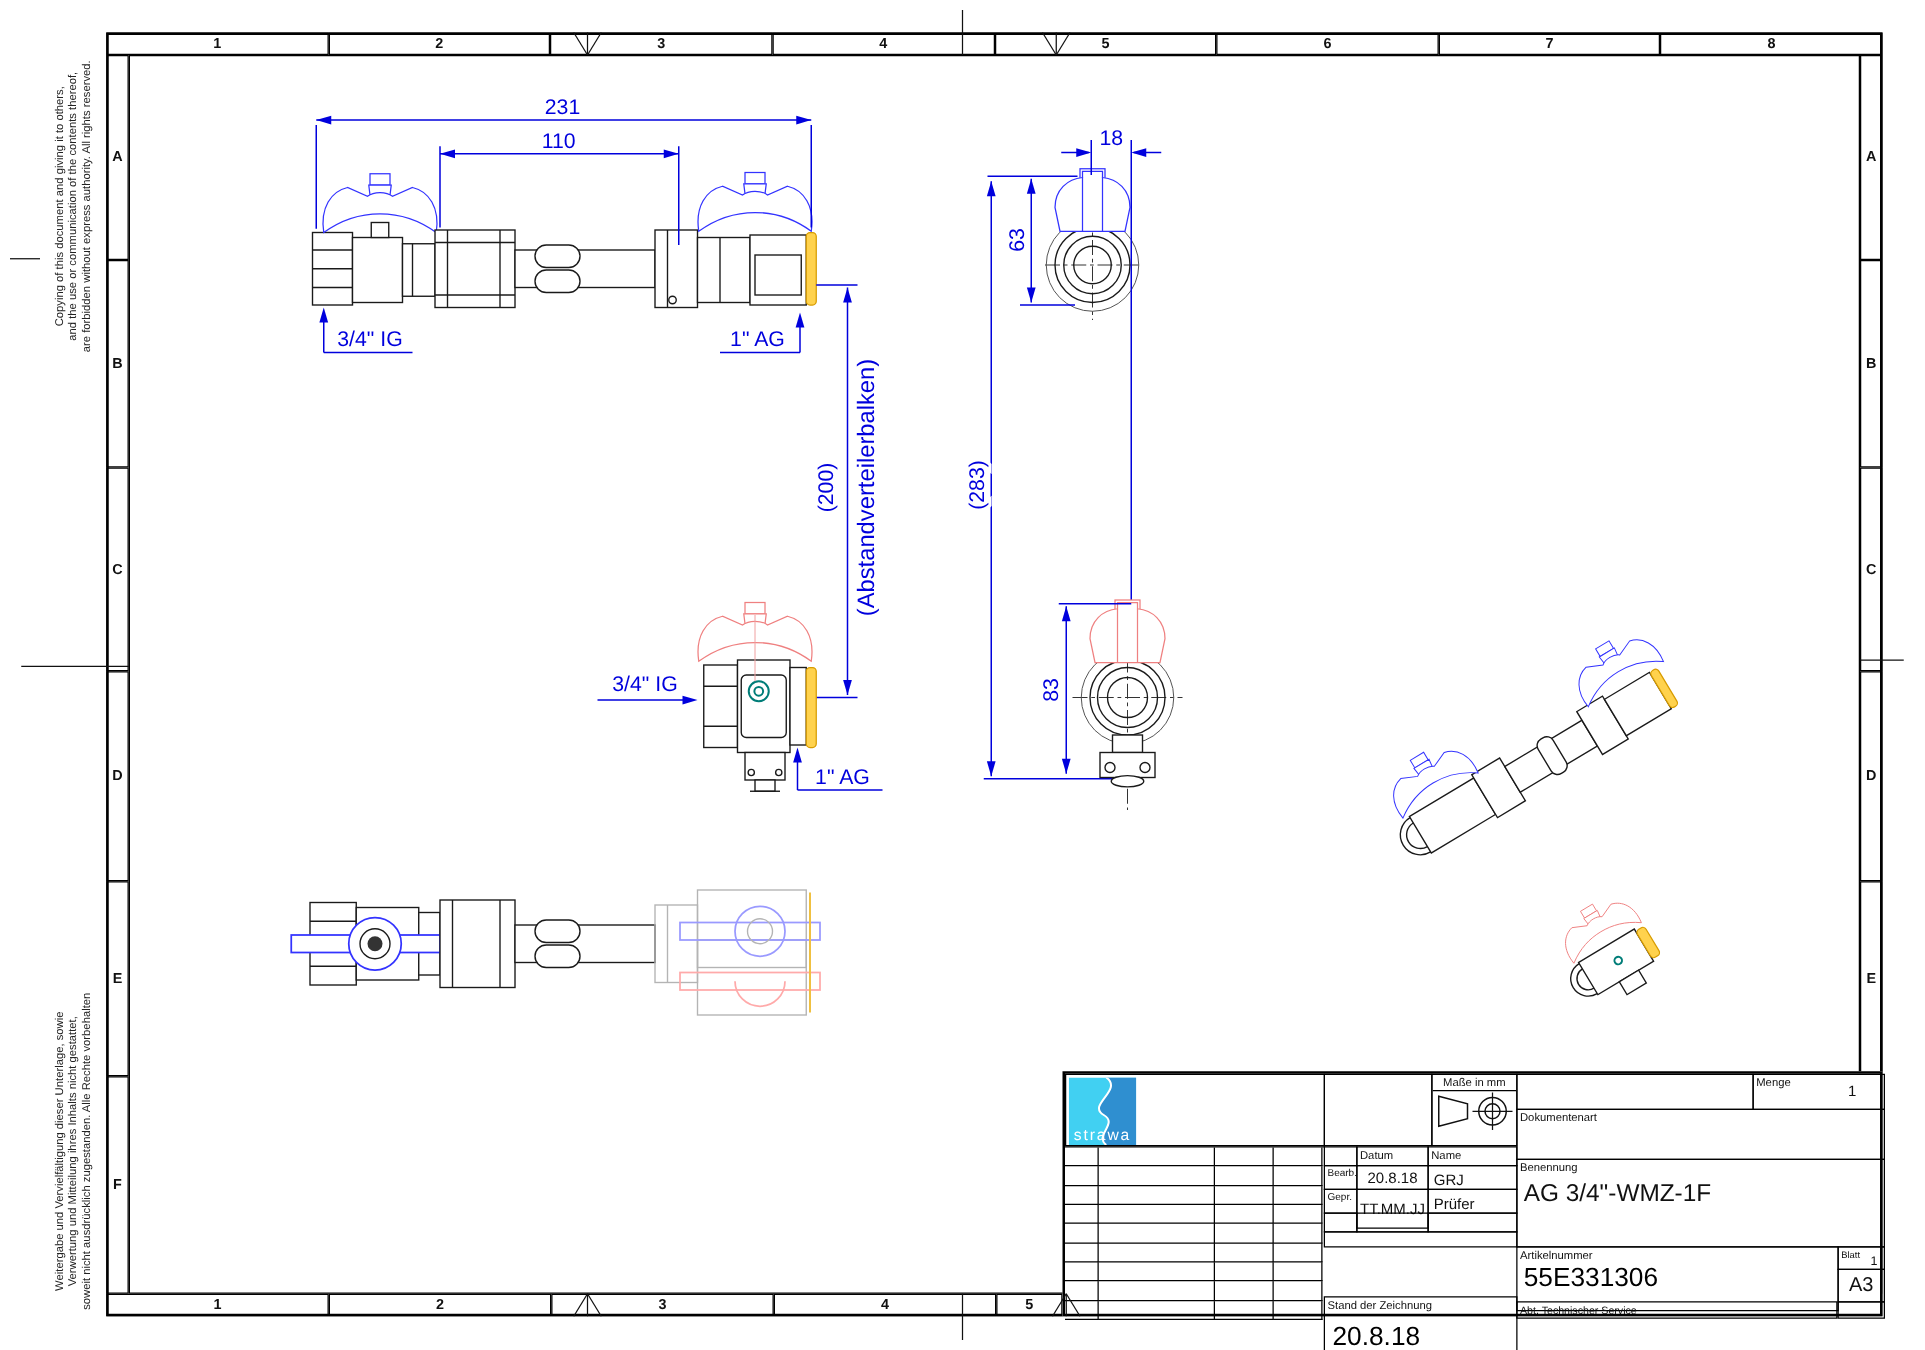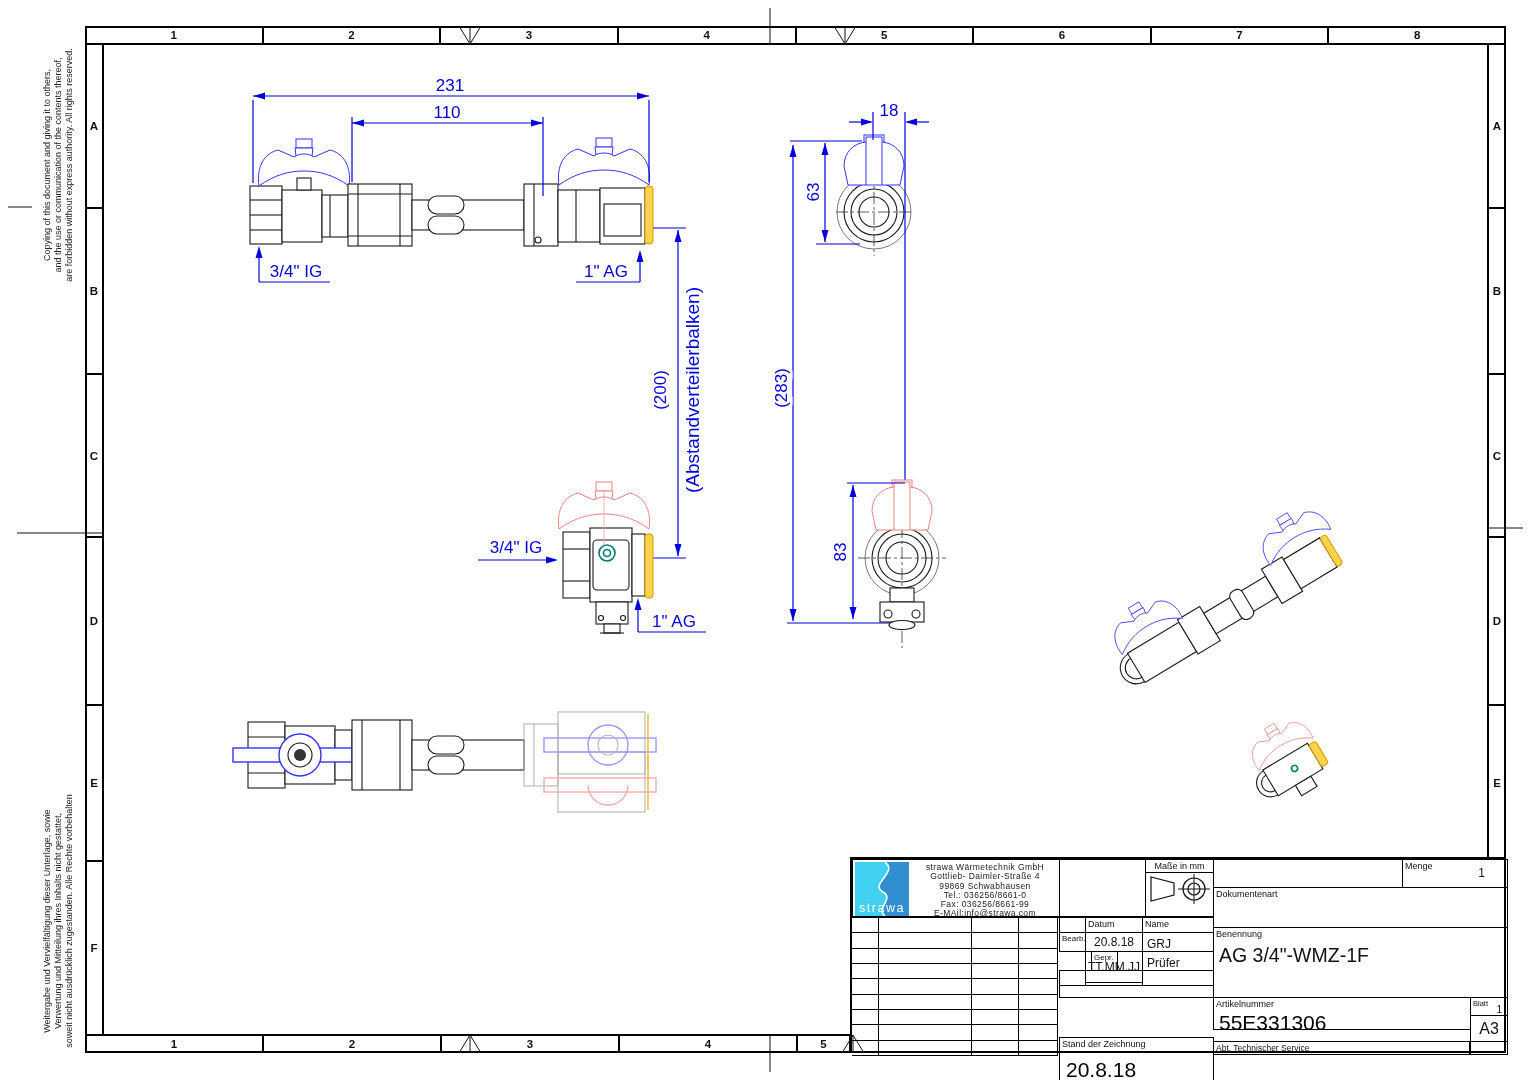--- a/index.html
+++ b/index.html
@@ -103,28 +103,20 @@
 
 <div class="abs titleblock">
 
   <div class="tb" style="left:0;top:0;width:208px;height:58px;display:flex;">
     <svg width="54" height="54" style="margin:2px;flex:none;" viewBox="0 0 54 54">
       <rect x="0" y="0" width="54" height="54" fill="#41d0f2"></rect>
       <path d="M30,0 C44,10 14,22 28,30 C40,37 20,46 30,54 L54,54 L54,0 Z" fill="#2f8fd0"></path>
       <path d="M30,0 C44,10 14,22 28,30 C40,37 20,46 30,54" fill="none" stroke="#fff" stroke-width="1.6"></path>
       <text x="27" y="50" text-anchor="middle" font-size="12.5" letter-spacing="1.5" fill="#fff">strawa</text>
     </svg>
-    <div class="company" style="flex:1">
-      <div>strawa Wärmetechnik GmbH</div>
-      <div>Gottlieb- Daimler-Straße 4</div>
-      <div>99869 Schwabhausen</div>
-      <div>Tel.: 036256/8661-0</div>
-      <div>Fax: 036256/8661-99</div>
-      <div>E-MAil:info@strawa.com</div>
-    </div>
   </div>
 
   <div class="tb" style="left:207px;top:0;width:87px;height:58px;"></div>
 
   <div class="tb" style="left:293px;top:0;width:69px;height:58px;">
     <span class="lbl" style="text-align:center;border-bottom:1px solid #000;">Maße in mm</span>
     <svg width="64" height="34" viewBox="0 0 64 34" style="margin-left:2px;">
       <polygon points="3,4 3,28 26,22 26,10" fill="none" stroke="#111" stroke-width="1.2"></polygon>
       <line x1="30" y1="16" x2="62" y2="16" stroke="#111" stroke-width="1"></line>
       <line x1="46" y1="1" x2="46" y2="31" stroke="#111" stroke-width="1"></line>
@@ -151,42 +143,42 @@
   <div class="tb" style="left:290px;top:58px;width:72px;height:16px;">
     <span class="lbl">Name</span>
     </div>
 
   <div class="tb" style="left:207px;top:73px;width:27px;height:20px;">
     <span class="lbl" style="font-size:8px">Bearb.</span>
     </div>
   <div class="tb ctr" style="left:233px;top:73px;width:58px;height:20px;font-size:12px;">20.8.18</div>
   <div class="tb" style="left:290px;top:73px;width:72px;height:20px;font-size:12px;padding:4px 0 0 4px;">GRJ</div>
 
-  <div class="tb" style="left:207px;top:92px;width:27px;height:20px;margin-left:32px;">
+  <div class="tb" style="left:207px;top:92px;width:27px;height:20px;">
     <span class="lbl" style="font-size:8px">Gepr.</span>
     </div>
   <div class="tb ctr" style="left:233px;top:92px;width:58px;height:32px;font-size:12px;">TT.MM.JJ</div>
   <div class="tb" style="left:290px;top:92px;width:72px;height:20px;font-size:12px;padding:4px 0 0 4px;">Prüfer</div>
 
   <div class="tb" style="left:207px;top:111px;width:27px;height:16px;"></div>
   <div class="tb" style="left:233px;top:111px;width:58px;height:16px;"></div>
   <div class="tb" style="left:290px;top:111px;width:72px;height:16px;"></div>
   <div class="tb" style="left:207px;top:126px;width:155px;height:13px;"></div>
 
   <div class="tb" style="left:361px;top:68px;width:295px;height:71px;">
     <span class="lbl">Benennung</span>
     <div style="font-size:19.5px;padding:4px 0 0 5px;">AG 3/4"-WMZ-1F</div>
   </div>
 
   <div class="tb" style="left:207px;top:138px;width:155px;height:58px;margin-top:40px;">
     <span class="lbl">Stand der Zeichnung</span>
     <div class="big" style="padding:8px 0 0 6px;">20.8.18</div>
   </div>
 
-  <div class="tb" style="left:361px;top:138px;width:258px;height:33px;">
+  <div class="tb" style="left:361px;top:138px;width:258px;height:52px;">
     <span class="lbl">Artikelnummer</span>
     <div class="big" style="padding:1px 0 0 5px;">55E331306</div>
   </div>
 
   <div class="tb" style="left:618px;top:138px;width:38px;height:19px;">
     <span class="lbl" style="font-size:7.5px;float:left;">Blatt</span>
     <span style="float:right;margin:6px 5px 0 0;font-size:10px;">1</span>
   </div>
   <div class="tb ctr" style="left:618px;top:156px;width:38px;height:27px;font-size:16px;">A3</div>
 

